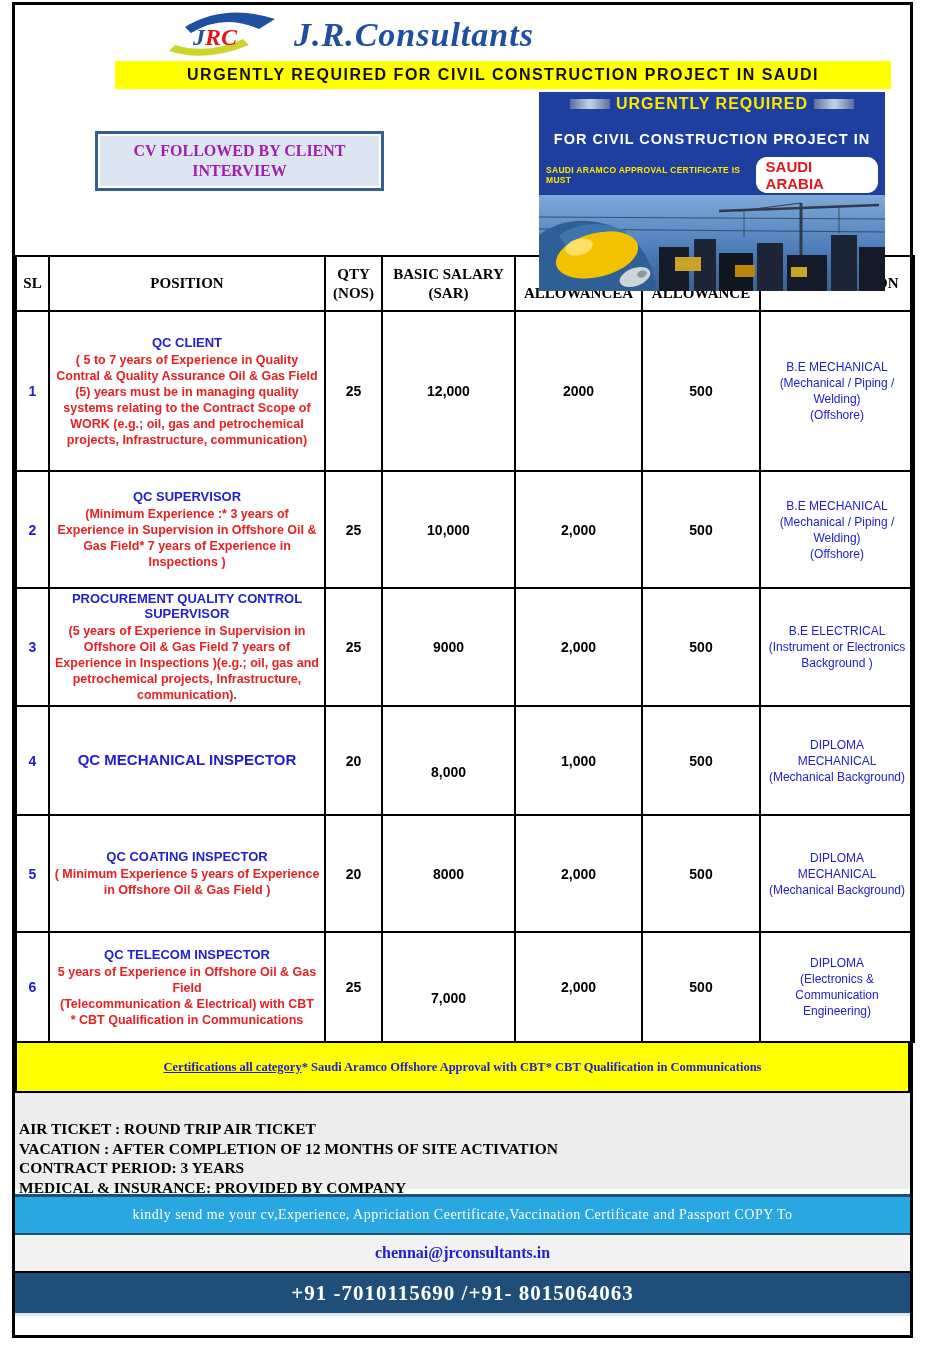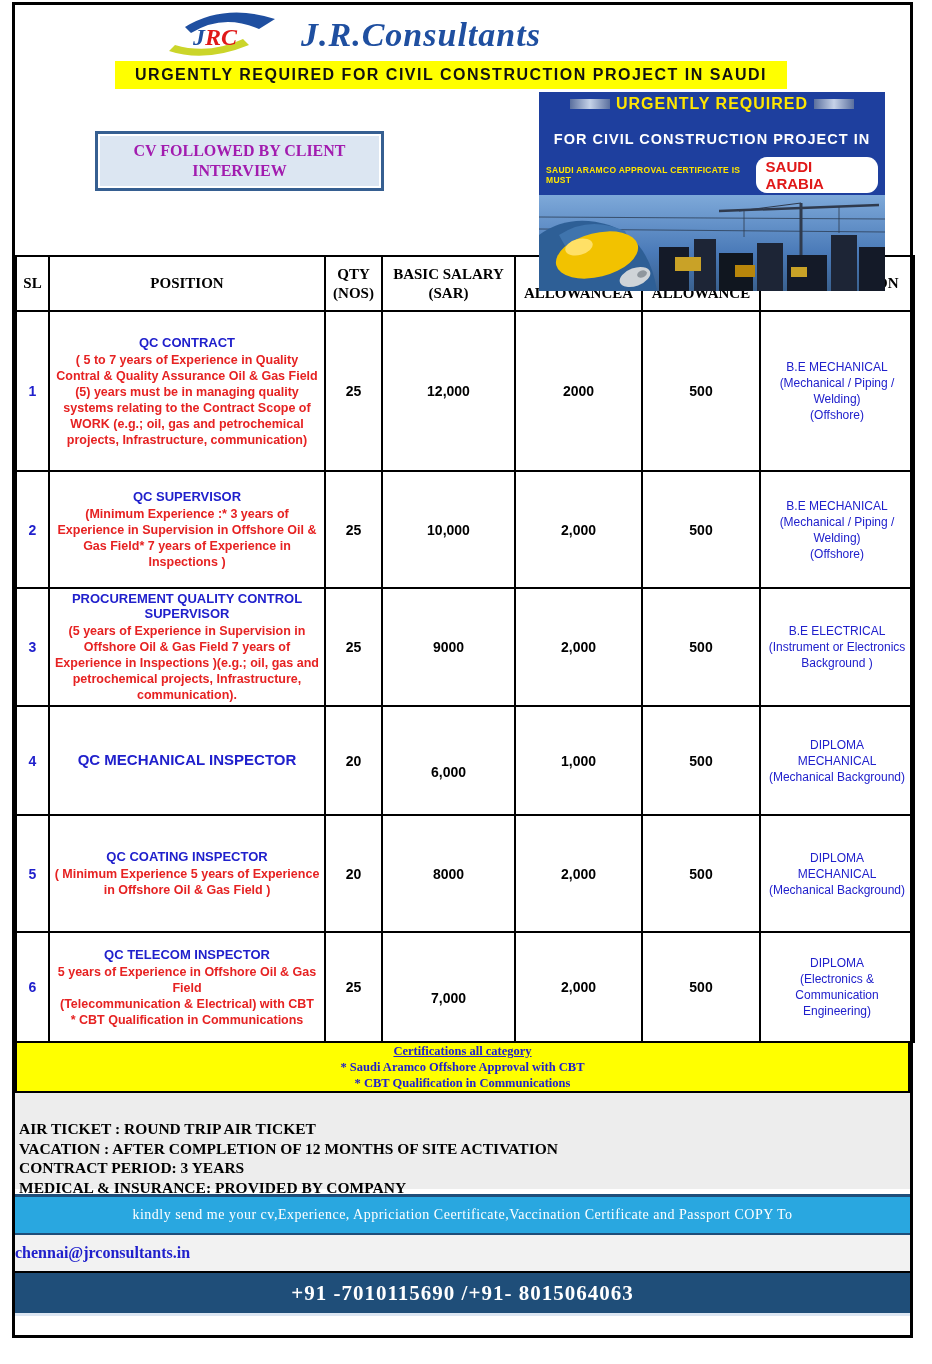--- a/index.html
+++ b/index.html
@@ -1,23 +1,23 @@
 <!DOCTYPE html>
 <html><head>
 <meta charset="utf-8">
 <style>
   html,body{margin:0;padding:0;background:#fff;}
   body{width:932px;height:1364px;position:relative;font-family:"Liberation Sans",sans-serif;}
   .page{position:absolute;left:12px;top:2px;width:901px;height:1336px;border:3px solid #000;background:#fff;box-sizing:border-box;}
   
   .header-zone{position:relative;height:250px;}
-  .logo-row{position:absolute;left:148px;top:4px;display:flex;align-items:center;gap:20px;}
+  .logo-row{position:absolute;left:148px;top:4px;display:flex;align-items:center;gap:13px;}
   .logo-emblem{width:118px;height:52px;}
   .brand-title{font-family:"Liberation Serif",serif;font-style:italic;font-weight:bold;font-size:34px;color:#1f4fa0;letter-spacing:1px;}
-  .yellow-banner{position:absolute;left:100px;top:56px;width:672px;height:28px;background:#ffff00;display:flex;align-items:center;justify-content:center;font-size:16px;font-weight:bold;color:#111;letter-spacing:1.5px;}
+  .yellow-banner{position:absolute;left:100px;top:56px;width:776px;height:28px;background:#ffff00;display:flex;align-items:center;justify-content:center;font-size:16px;font-weight:bold;color:#111;letter-spacing:1.5px;}
   .cv-box{position:absolute;left:80px;top:126px;width:283px;height:54px;background:#dce6f2;border:3px solid #365f91;box-shadow:0 0 0 2px #fff inset;display:flex;align-items:center;justify-content:center;text-align:center;font-family:"Liberation Serif",serif;font-weight:bold;font-size:16px;color:#a21caf;line-height:20px;white-space:pre-line;}
   
   .promo{position:absolute;left:524px;top:87px;width:346px;height:163px;background:#1e3f9e;box-sizing:border-box;}
   .promo-head{padding:3px 5px 2px 5px;}
   .promo-line1{display:flex;align-items:center;justify-content:center;gap:6px;}
   .promo-line1 .block{width:40px;height:10px;background:linear-gradient(90deg,#5a6f9e,#c6d2e8,#5a6f9e);}
   .promo-line1 .txt{color:#ffe600;font-weight:bold;font-size:16px;letter-spacing:1px;}
   .promo-line2{color:#fff;font-weight:bold;font-size:14.5px;text-align:center;letter-spacing:1px;margin-top:18px;}
   .promo-line3{display:flex;align-items:center;justify-content:flex-start;margin-top:10px;padding:0 2px;}
   .promo-line3 .small{color:#ffe600;font-weight:bold;font-size:8.5px;letter-spacing:.3px;}
@@ -29,25 +29,25 @@
   th.hdr{font-family:"Liberation Serif",serif;font-size:15px;font-weight:bold;color:#000;white-space:pre-line;line-height:19px;}
   tr.hrow{height:55px;}
   td.sl{color:#2020cc;font-weight:bold;font-size:14px;}
   .pos-title{color:#2020cc;font-weight:bold;font-size:13px;margin-bottom:2px;}
   .pos-title.big{font-size:15px;}
   .pos-desc{color:#e62222;font-weight:bold;font-size:12.5px;line-height:16px;white-space:pre-line;}
   td.num{color:#000000;font-weight:bold;font-size:14px;}
   td.num .low{display:block;padding-top:22px;}
   td.qual{color:#2020cc;font-weight:normal;font-size:12px;line-height:16px;white-space:pre-line;}
   
-  .certs{background:#ffff00;border:2px solid #000;border-top:none;height:48px;display:flex;flex-direction:column;align-items:center;justify-content:center;font-family:"Liberation Serif",serif;font-weight:bold;color:#2020cc;font-size:12.5px;line-height:16px;}
+  .certs{background:#ffff00;border:2px solid #000;border-top:none;height:48px;display:flex;flex-direction:row;align-items:center;justify-content:center;font-family:"Liberation Serif",serif;font-weight:bold;color:#2020cc;font-size:12.5px;line-height:16px;}
   .certs .u{text-decoration:underline;}
   .details{background:#ededed;height:96px;padding:26px 0 0 4px;box-sizing:border-box;font-family:"Liberation Serif",serif;font-weight:bold;color:#000;font-size:15.5px;line-height:19.5px;white-space:pre-line;}
   .cyan-banner{margin-top:5px;height:36px;background:#29a7e0;border-top:3px solid #1f4e79;border-bottom:2px solid #1f4e79;display:flex;align-items:center;justify-content:center;font-family:"Liberation Serif",serif;color:#fff;font-size:14px;letter-spacing:.5px;}
-  .email-row{height:36px;background:#f2f2f2;border-bottom:2px solid #000;display:flex;align-items:center;justify-content:flex-start;}
+  .email-row{height:36px;background:#f2f2f2;border-bottom:2px solid #000;display:flex;align-items:center;justify-content:center;}
   .email-row a{font-family:"Liberation Serif",serif;font-weight:bold;font-size:16px;color:#2020cc;text-decoration:none;}
   .navy-banner{height:40px;background:#1f4e79;border-bottom:3px solid #dce6f2;display:flex;align-items:center;justify-content:center;font-family:"Liberation Serif",serif;font-weight:bold;color:#fff;font-size:21px;letter-spacing:1px;}
 </style>
 </head>
 <body>
 
 <div class="page">
 
   <div class="header-zone">
 
@@ -140,21 +140,21 @@
       <th class="hdr">SITE
 ALLOWANCEA</th>
       <th class="hdr">FOOD
 ALLOWANCE</th>
       <th class="hdr">QUALIFICATION</th>
     </tr>
 
     <tr style="height:160px;">
       <td class="sl">1</td>
       <td>
-        <div class="pos-title">QC  CONTRACT</div>
+        <div class="pos-title">QC  CLIENT</div>
         <div class="pos-desc">( 5 to 7 years of Experience in Quality Contral &amp; Quality Assurance Oil &amp; Gas Field (5) years must be in managing quality systems relating to the Contract Scope of WORK (e.g.; oil, gas and petrochemical projects,  Infrastructure, communication)</div>
       </td>
       <td class="num">25</td>
       <td class="num">12,000</td>
       <td class="num">2000</td>
       <td class="num">500</td>
       <td class="qual">B.E MECHANICAL
 (Mechanical / Piping /
 Welding)
 (Offshore)</td>
@@ -191,21 +191,21 @@
 Background )</td>
     </tr>
 
     <tr style="height:109px;">
       <td class="sl">4</td>
       <td>
         <div class="pos-title big">QC MECHANICAL INSPECTOR</div>
       </td>
       <td class="num">20</td>
       <td class="num">
-            <span class="low">6,000</span>
+            <span class="low">8,000</span>
           </td>
       <td class="num">1,000</td>
       <td class="num">500</td>
       <td class="qual">DIPLOMA
 MECHANICAL
 (Mechanical Background)</td>
     </tr>
 
     <tr style="height:117px;">
       <td class="sl">5</td>

